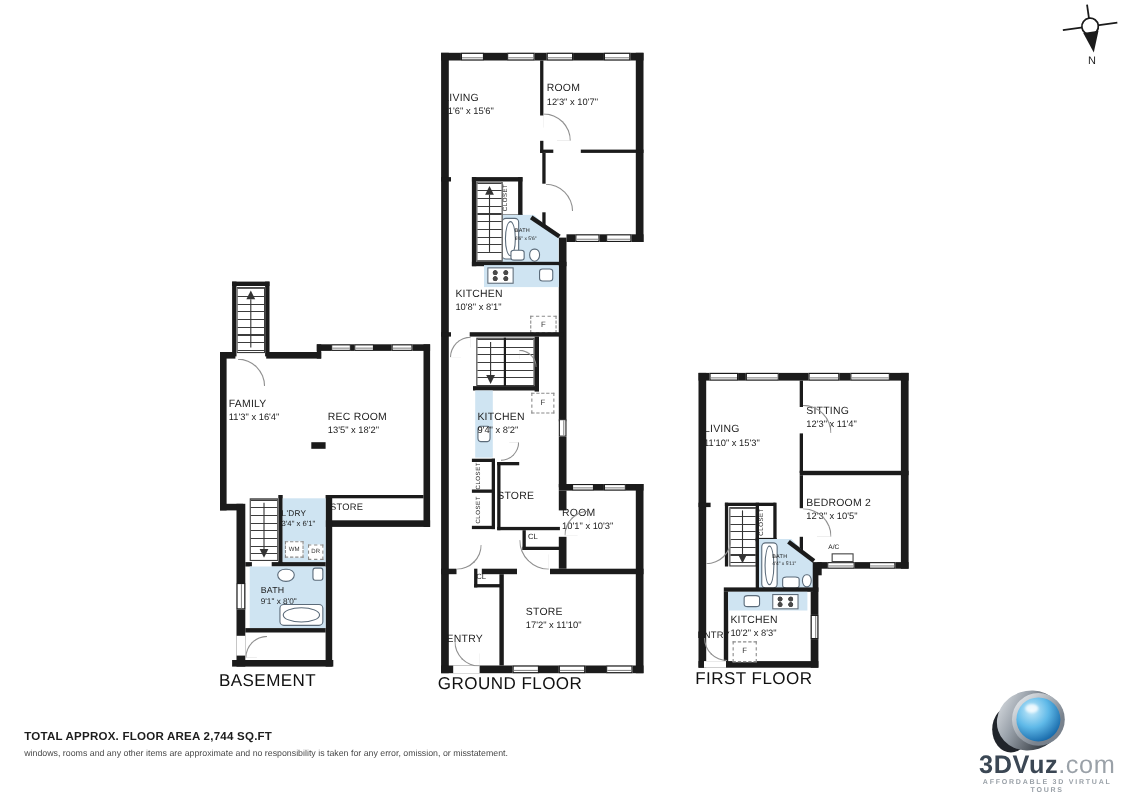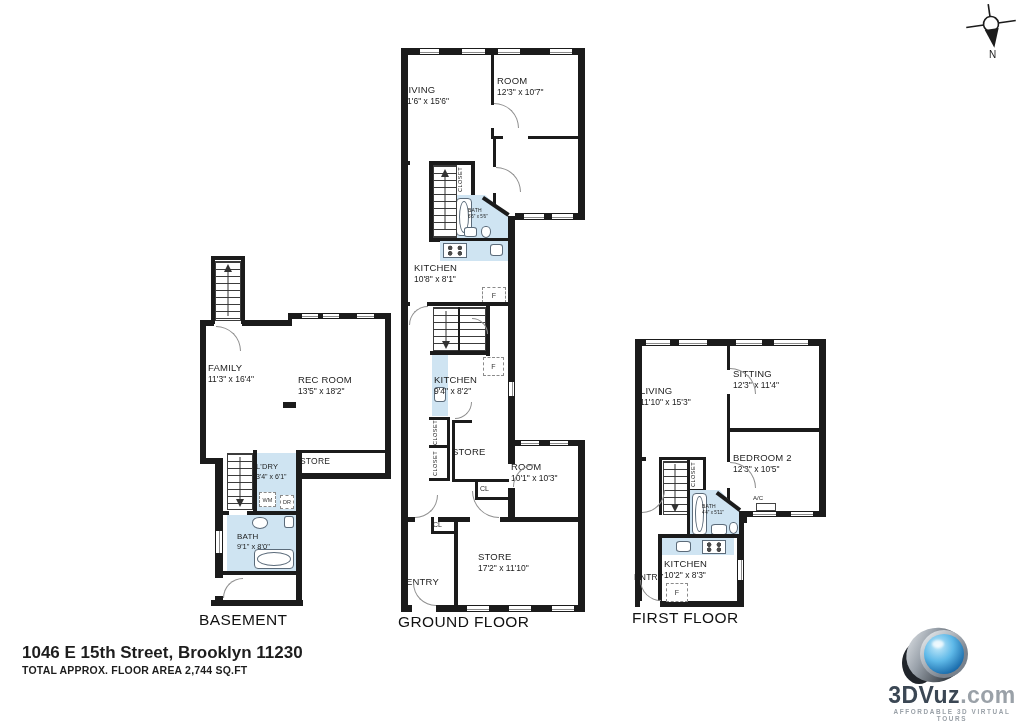--- a/index.html
+++ b/index.html
@@ -52,21 +52,21 @@
   .lens-back{position:absolute;left:22px;top:22px;width:34px;height:42px;border-radius:50%;background:#20242a;}
   .lens-ring{position:absolute;left:40px;top:10px;width:48px;height:48px;border-radius:50%;
      background:linear-gradient(135deg,#f4f7f9,#79828d 70%);}
   .lens-glass{position:absolute;left:44px;top:14px;width:40px;height:40px;border-radius:50%;
      background:radial-gradient(circle at 35% 30%,#c9ecfb 0%,#5fb9e8 40%,#1d6fae 75%,#0c4a7f 100%);}
   .lens-hl{position:absolute;left:52px;top:20px;width:12px;height:8px;border-radius:50%;
      background:rgba(255,255,255,.75);filter:blur(1px);}
   .logo-text{position:absolute;left:0;top:62px;width:144px;text-align:center;
      font-size:23px;font-weight:700;color:#3a4document654;letter-spacing:.5px;}
   .logo-text{color:#3b4754;}
-  .logo-text .suffix{font-weight:700;color:#9aa1a8;}
+  .logo-text .suffix{font-weight:400;color:#9aa1a8;}
   .logo-tag{position:absolute;left:0;top:88px;width:144px;text-align:center;font-size:6.4px;
      letter-spacing:1.6px;color:#9aa1a8;font-weight:700;}
   svg{position:absolute;overflow:visible;}
 </style>
 </head>
 <body>
 
 <div id="canvas">
 
   <svg style="left:960px;top:2px;" width="62" height="60" viewBox="0 0 62 60">
@@ -362,23 +362,23 @@
     <div class="rdims">12'3" x 10'5"</div>
   </div>
 
   <div class="arc tr" style="left:730px;top:368px;width:26px;height:26px;"></div>
   <div class="arc tr" style="left:730px;top:462px;width:26px;height:26px;"></div>
   <div class="arc br" style="left:642px;top:490px;width:23px;height:23px;"></div>
   <div class="gap" style="left:640px;top:601px;width:20px;height:6px;"></div>
   <div class="arc bl" style="left:640px;top:580px;width:21px;height:21px;"></div>
   <div class="floor-title" style="left:632px;top:609px;">FIRST FLOOR</div>
 
-  <div class="addr">1046 E 15th Street, Brooklyn 11230</div>
   <div class="area">TOTAL APPROX. FLOOR AREA 2,744 SQ.FT</div>
   <div class="disc">
+    <div>windows, rooms and any other items are approximate and no responsibility is taken for any error, omission, or misstatement.</div>
   </div>
 
   <div class="logo-wrap">
     <div class="lens-back"></div>
     <div class="lens-body"></div>
     <div class="lens-ring"></div>
     <div class="lens-glass"></div>
     <div class="lens-hl"></div>
     <div class="logo-text"><span>3DVuz</span><span class="suffix">.com</span></div>
     <div class="logo-tag">AFFORDABLE 3D VIRTUAL TOURS</div>

